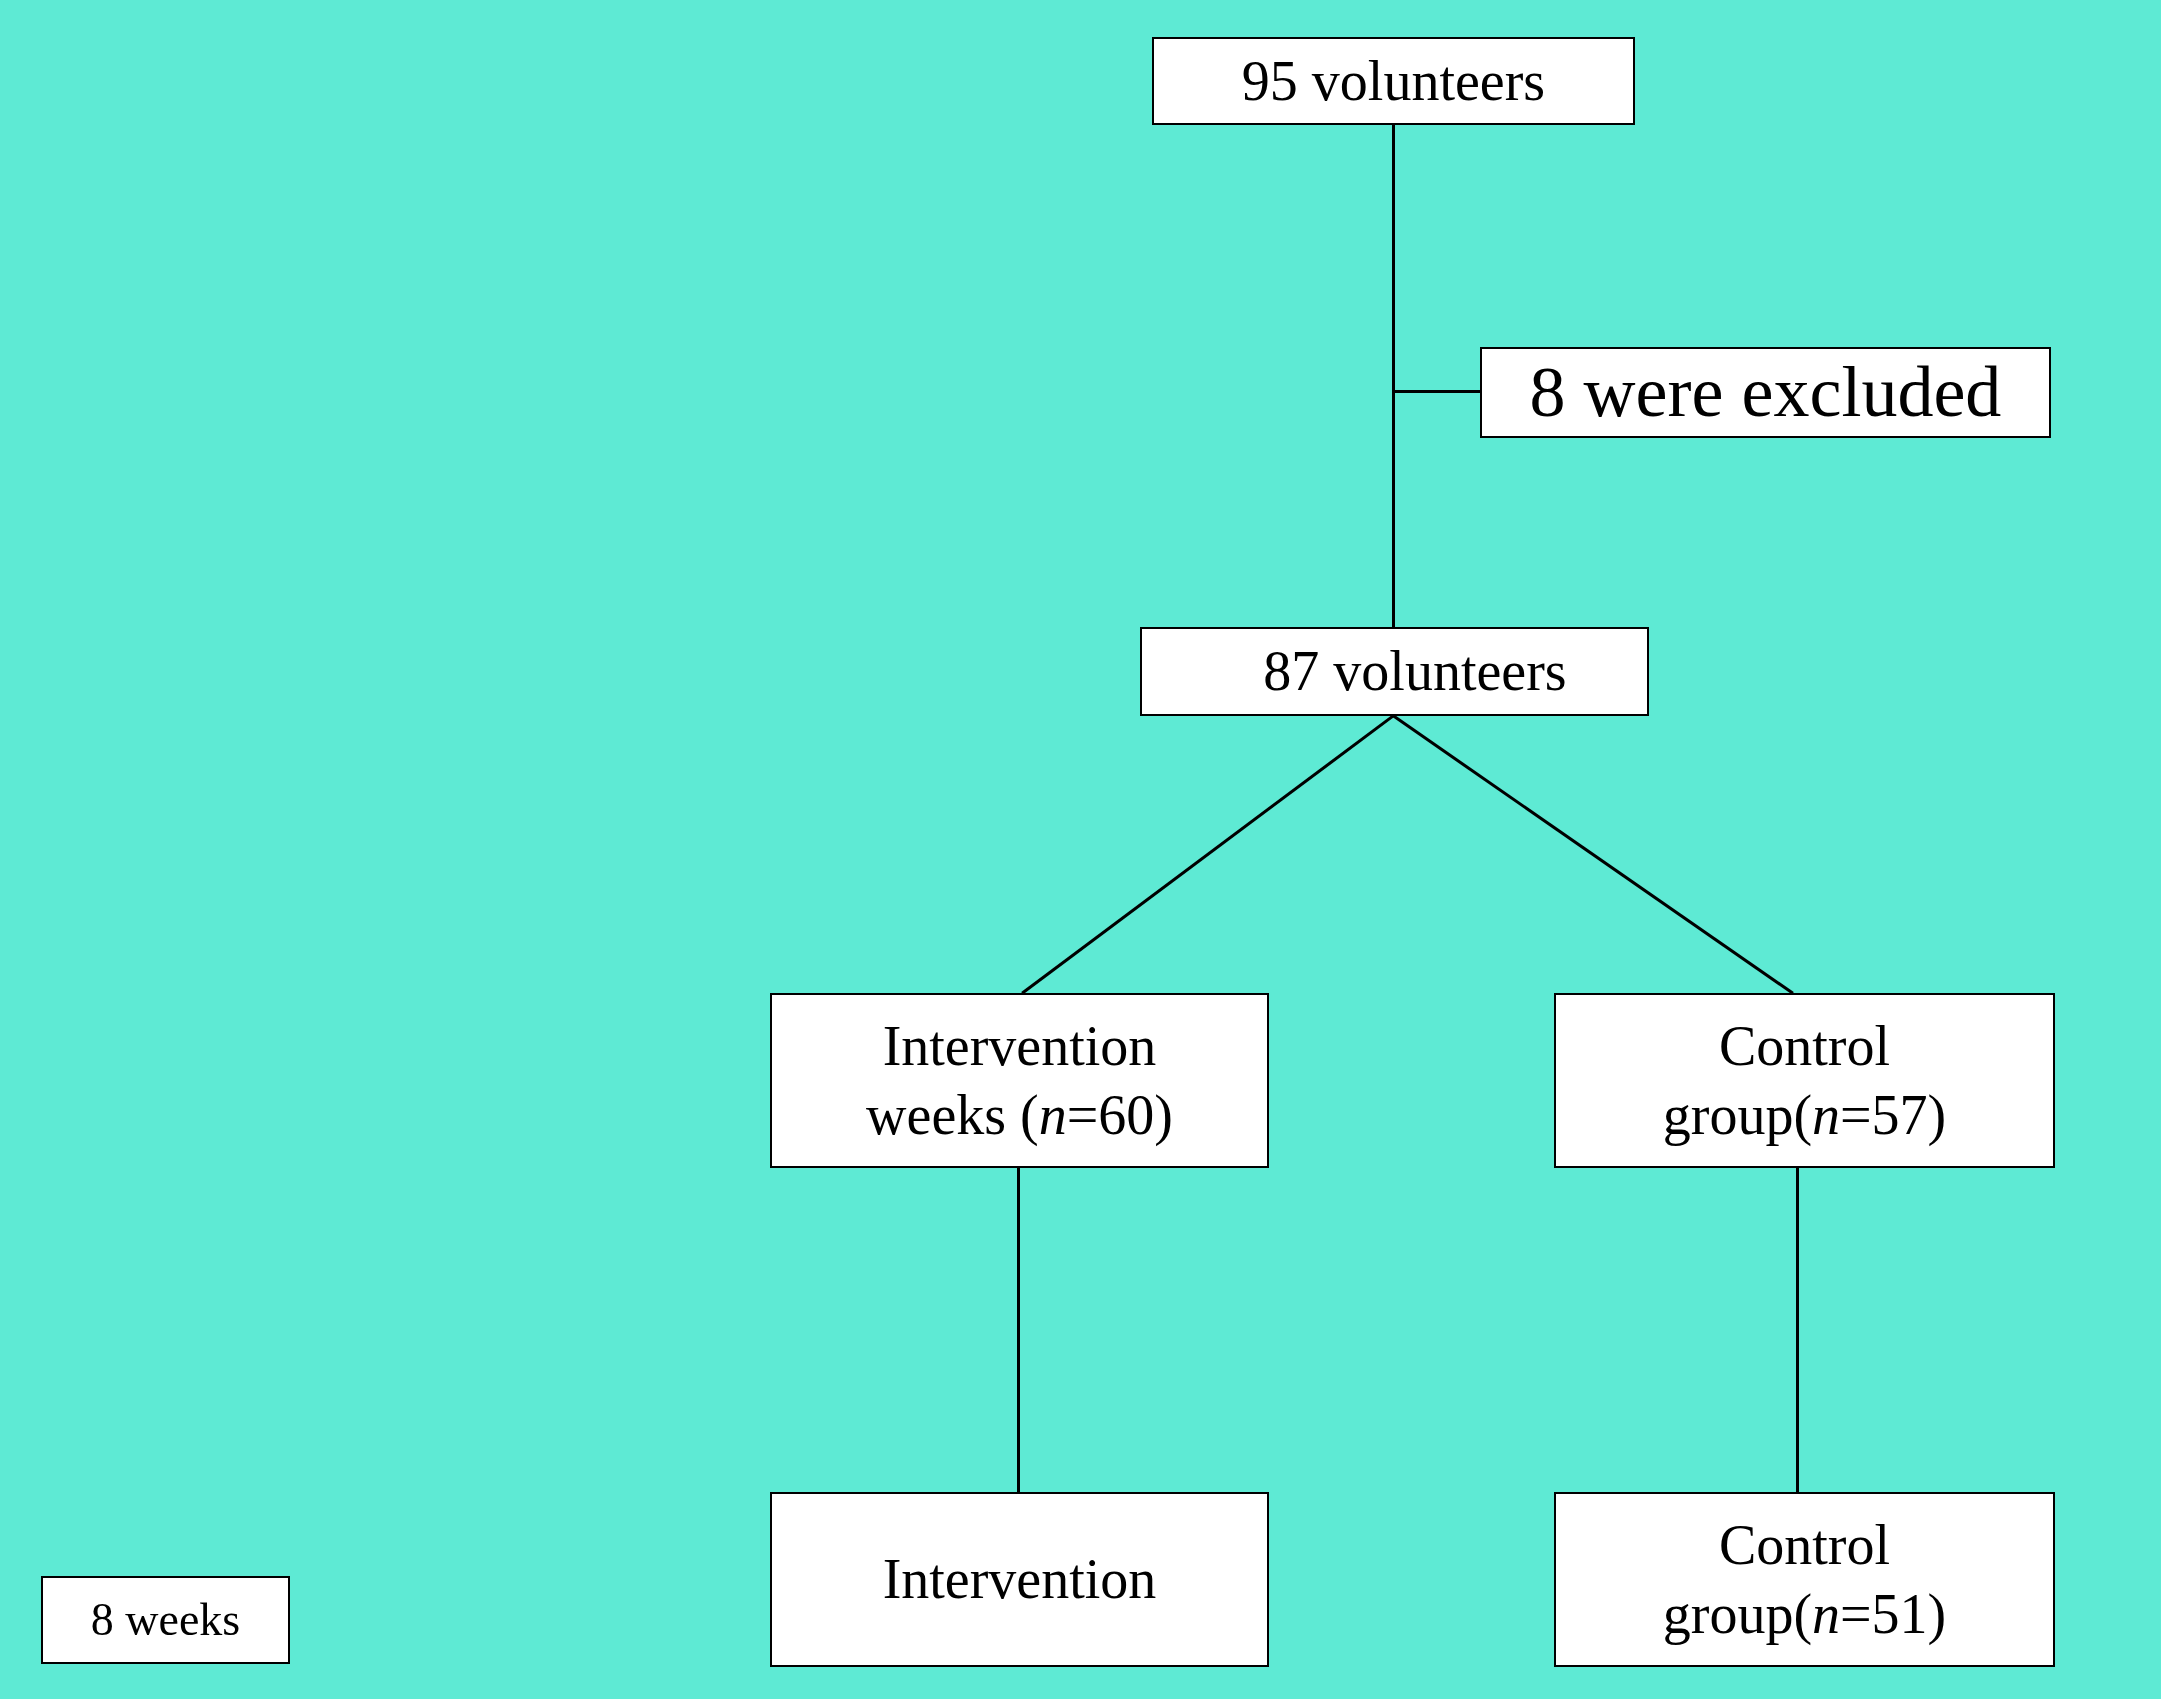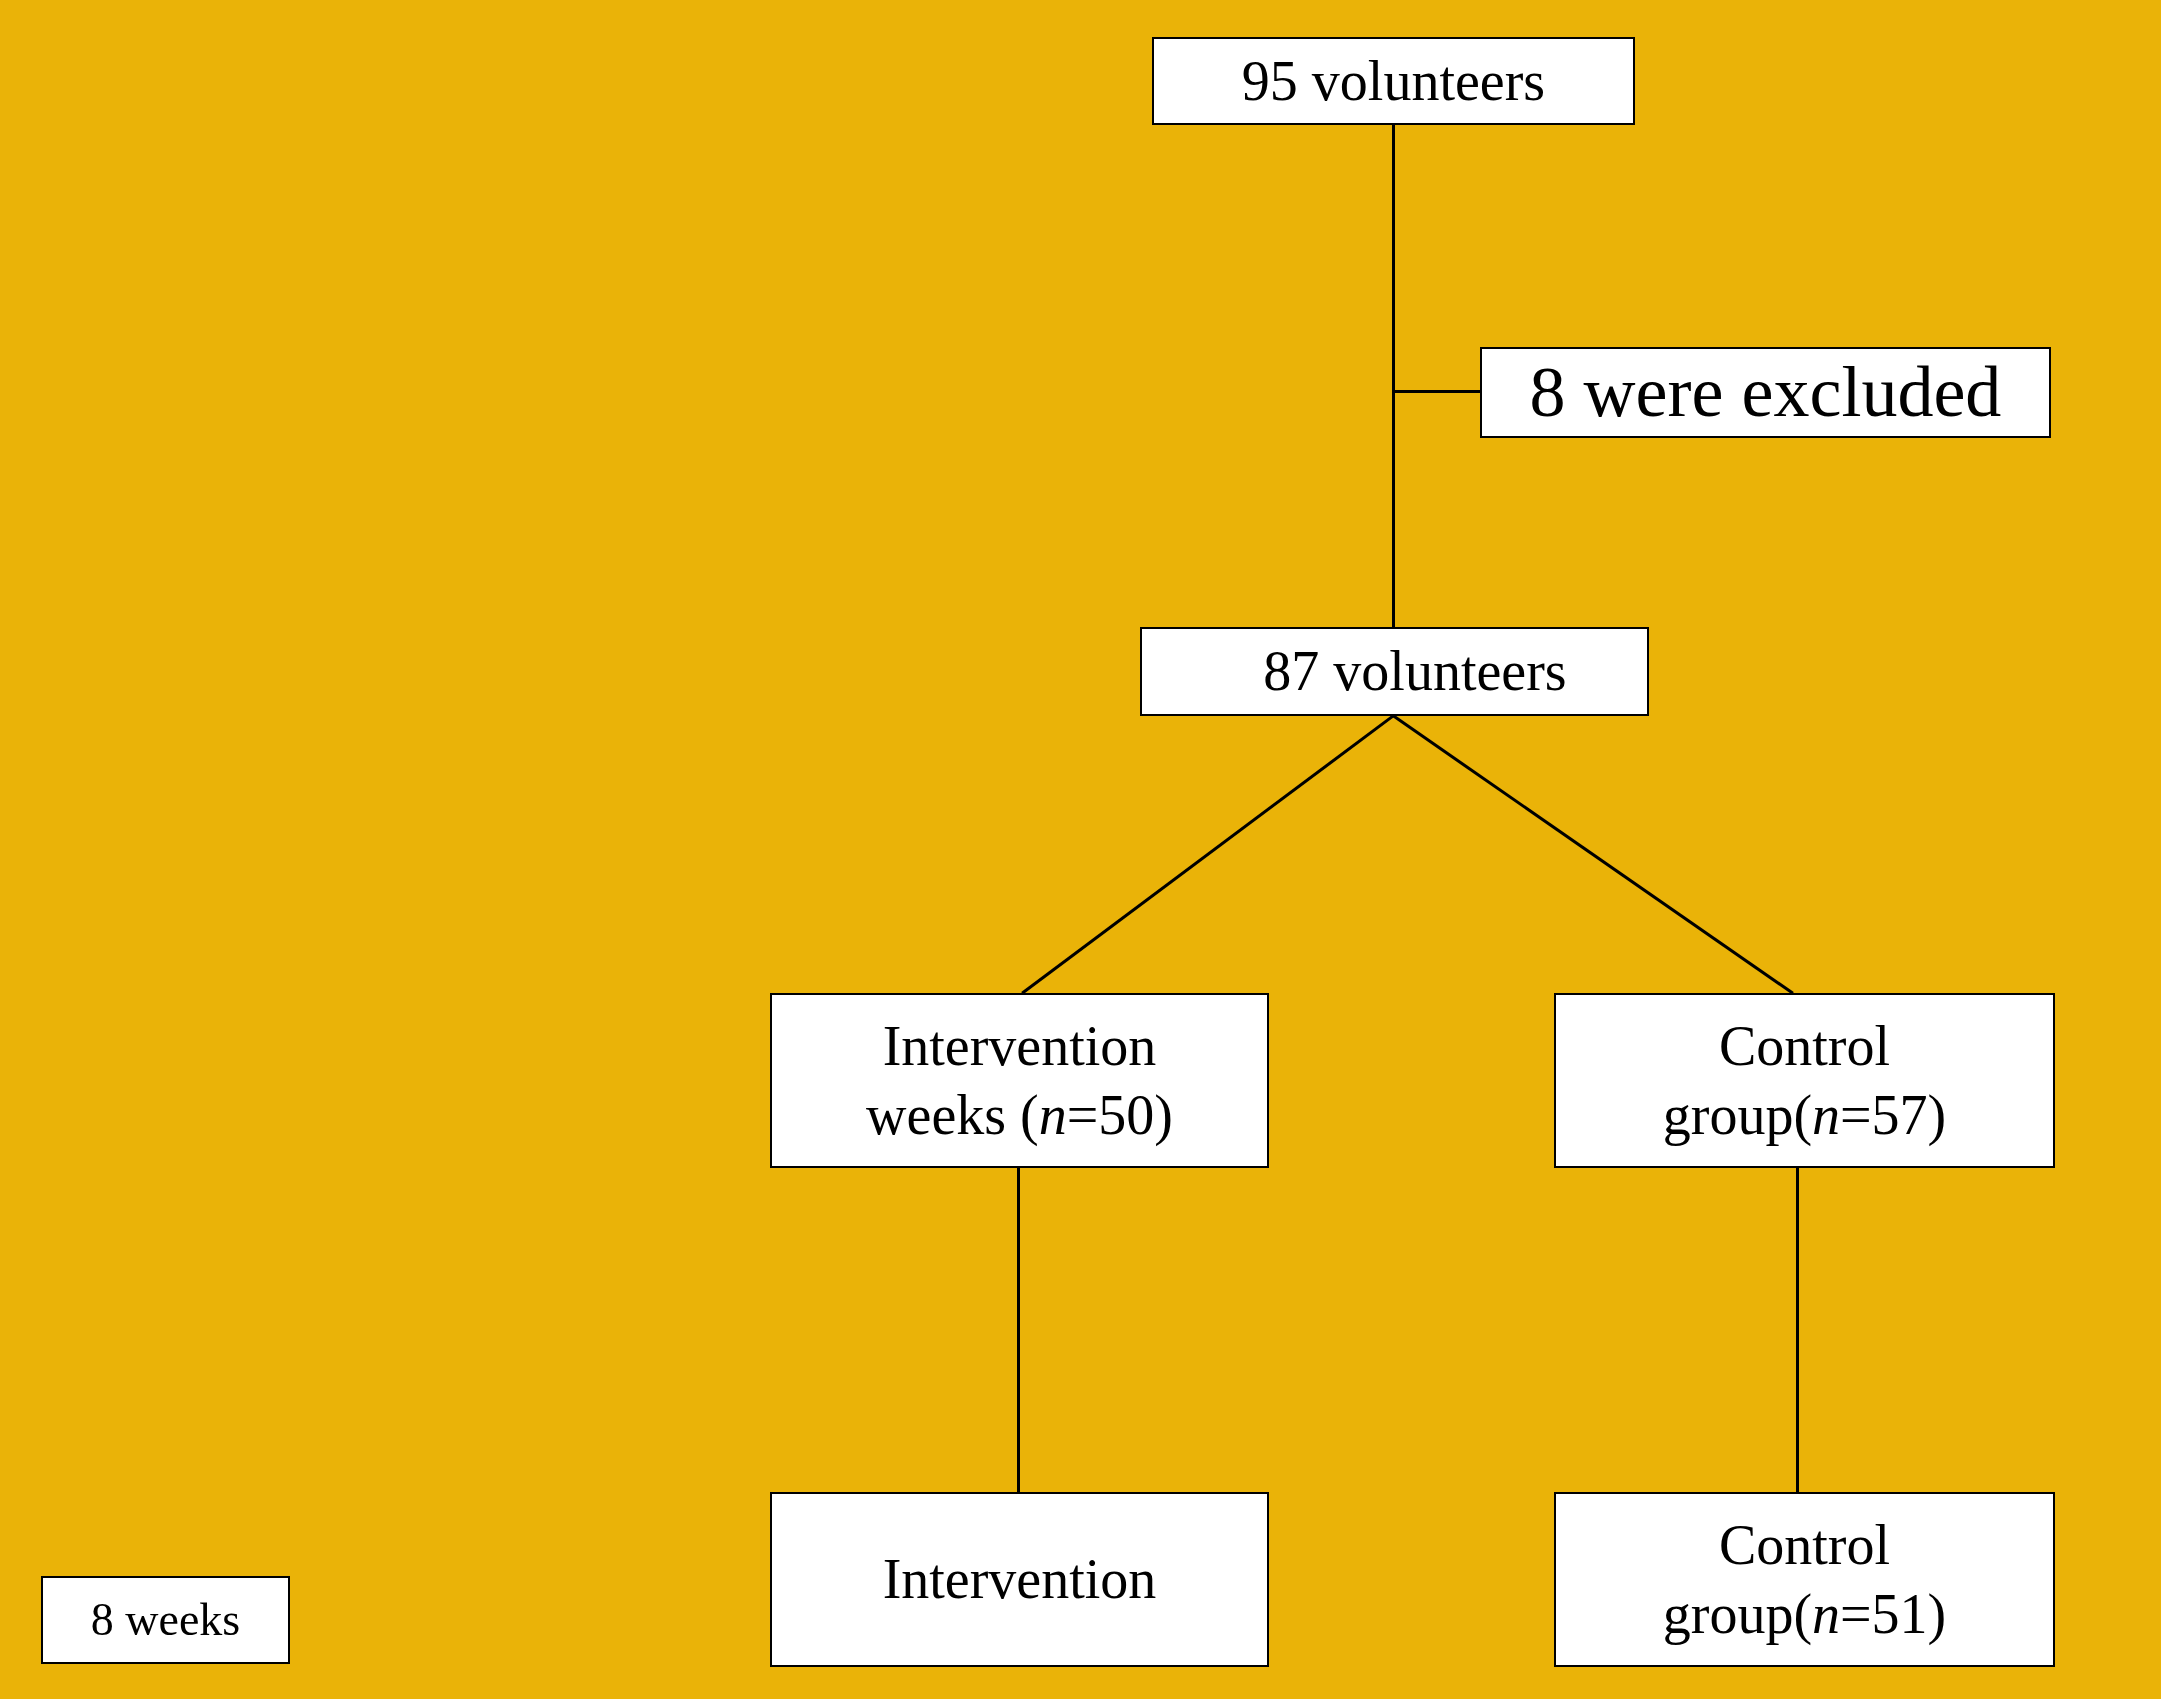--- a/index.html
+++ b/index.html
@@ -4,21 +4,21 @@
 <style>
   html, body {
     margin: 0;
     padding: 0;
     background: #ffffff;
   }
   #canvas {
     position: relative;
     width: 2161px;
     height: 1700px;
-    background: #eab308;
+    background: #5eead4;
     overflow: hidden;
     font-family: "Liberation Serif", "DejaVu Serif", serif;
     color: #000000;
   }
   .node {
     position: absolute;
     box-sizing: border-box;
     border: 2.4px solid #000000;
     background: #ffffff;
     display: flex;
@@ -102,21 +102,21 @@
     <span class="line-text">8 were excluded</span>
   </div>
 
   <div class="node" id="node-eligible">
     <span class="line-text">87 volunteers</span>
   </div>
 
   <div class="node" id="node-intervention-baseline">
     <span class="line-text">Intervention</span>
     <span class="line-text">
-      <span>weeks (</span><span class="ital">n</span><span>=50)</span>
+      <span>weeks (</span><span class="ital">n</span><span>=60)</span>
     </span>
   </div>
 
   <div class="node" id="node-control-baseline">
     <span class="line-text">Control</span>
     <span class="line-text">
       <span>group(</span><span class="ital">n</span><span>=57)</span>
     </span>
   </div>
 

